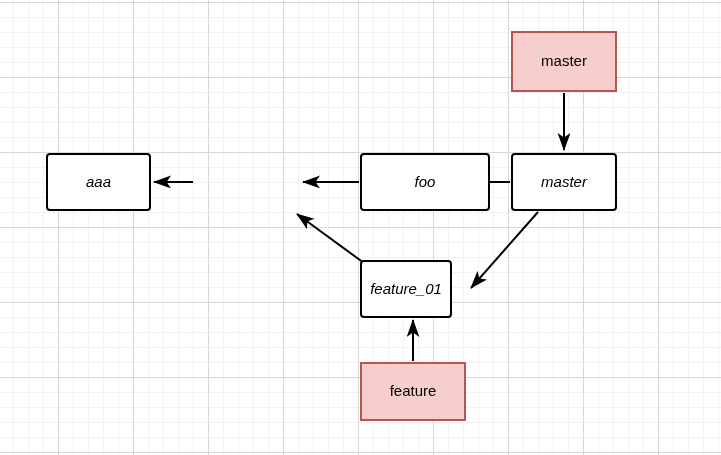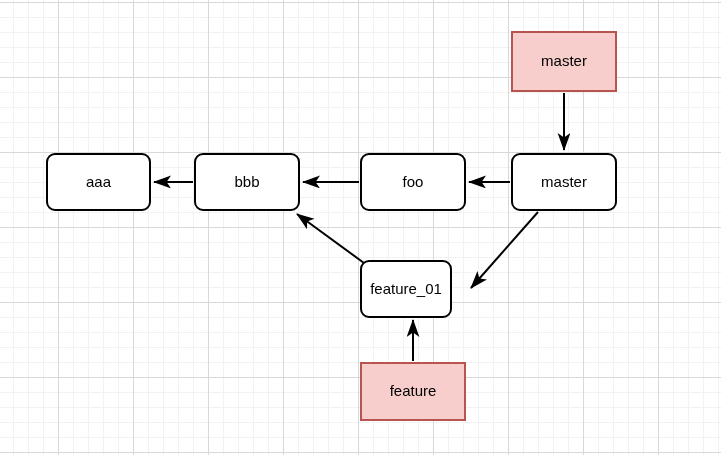--- a/index.html
+++ b/index.html
@@ -38,21 +38,22 @@
     justify-content: center;
     font-family: "Liberation Sans", sans-serif;
     font-size: 15px;
     color: #000000;
     line-height: 1.1;
     white-space: nowrap;
   }
   .node-commit {
     background: #ffffff;
     border: 2px solid #000000;
-    border-radius: 9px;
+    border-radius: 4px;
+    font-style: italic;
   }
   .node-branch {
     background: #f8cecc;
     border: 2px solid #b85450;
     border-radius: 0;
   }
   .node-label {
     pointer-events: none;
   }
 </style>
@@ -77,24 +78,21 @@
         <line x1="413" y1="361" x2="413" y2="320" stroke="#000000" stroke-width="2" marker-end="url(#arrowhead)"></line>
       </g>
   </svg>
 
   <div class="node node-branch" style="left: 511px; top: 31px; width: 106px; height: 61px;">
     <span class="node-label">master</span>
   </div>
   <div class="node node-commit" style="left: 46px; top: 153px; width: 105px; height: 58px;">
     <span class="node-label">aaa</span>
   </div>
-  <div class="node node-commit" style="left: 194px; top: 153px; width: 106px; height: 58px;">
-    <span class="node-label">bbb</span>
-  </div>
-  <div class="node node-commit" style="left: 360px; top: 153px; width: 106px; height: 58px;">
+  <div class="node node-commit" style="left: 360px; top: 153px; width: 130px; height: 58px;">
     <span class="node-label">foo</span>
   </div>
   <div class="node node-commit" style="left: 511px; top: 153px; width: 106px; height: 58px;">
     <span class="node-label">master</span>
   </div>
   <div class="node node-commit" style="left: 360px; top: 260px; width: 92px; height: 58px;">
     <span class="node-label">feature_01</span>
   </div>
   <div class="node node-branch" style="left: 360px; top: 362px; width: 106px; height: 59px;">
     <span class="node-label">feature</span>

